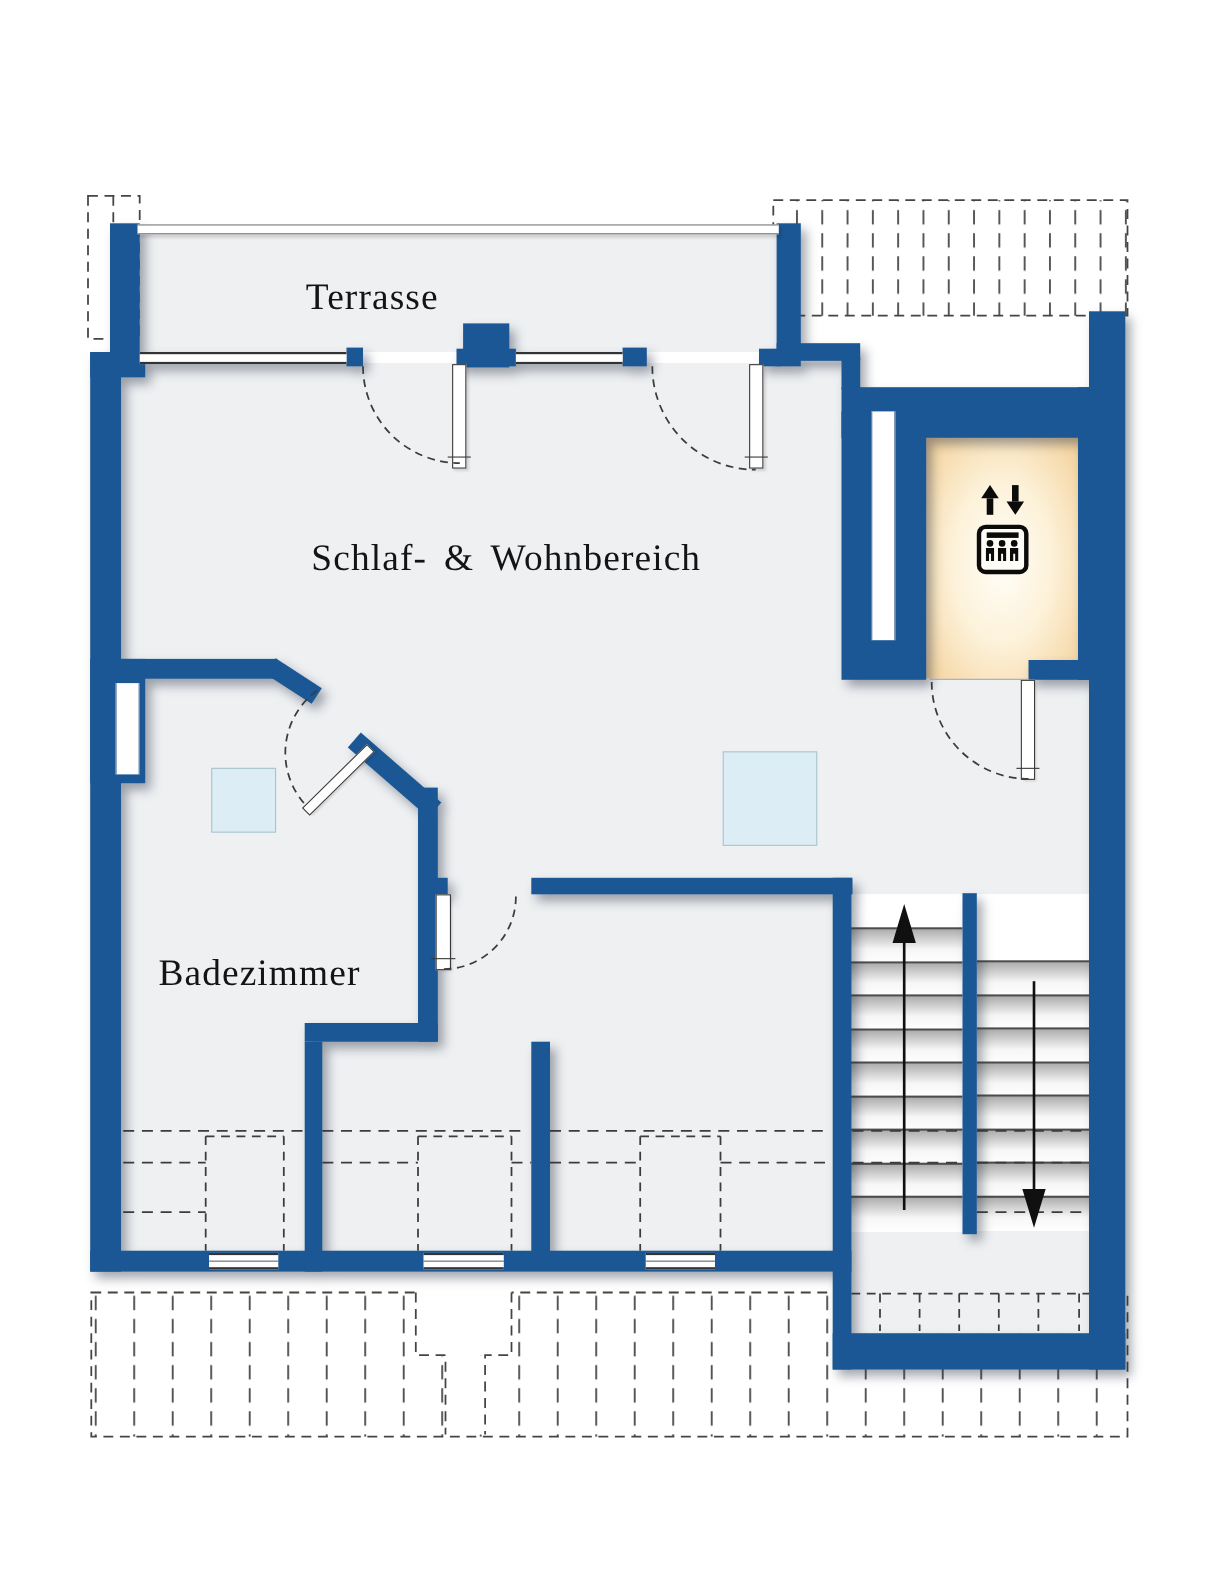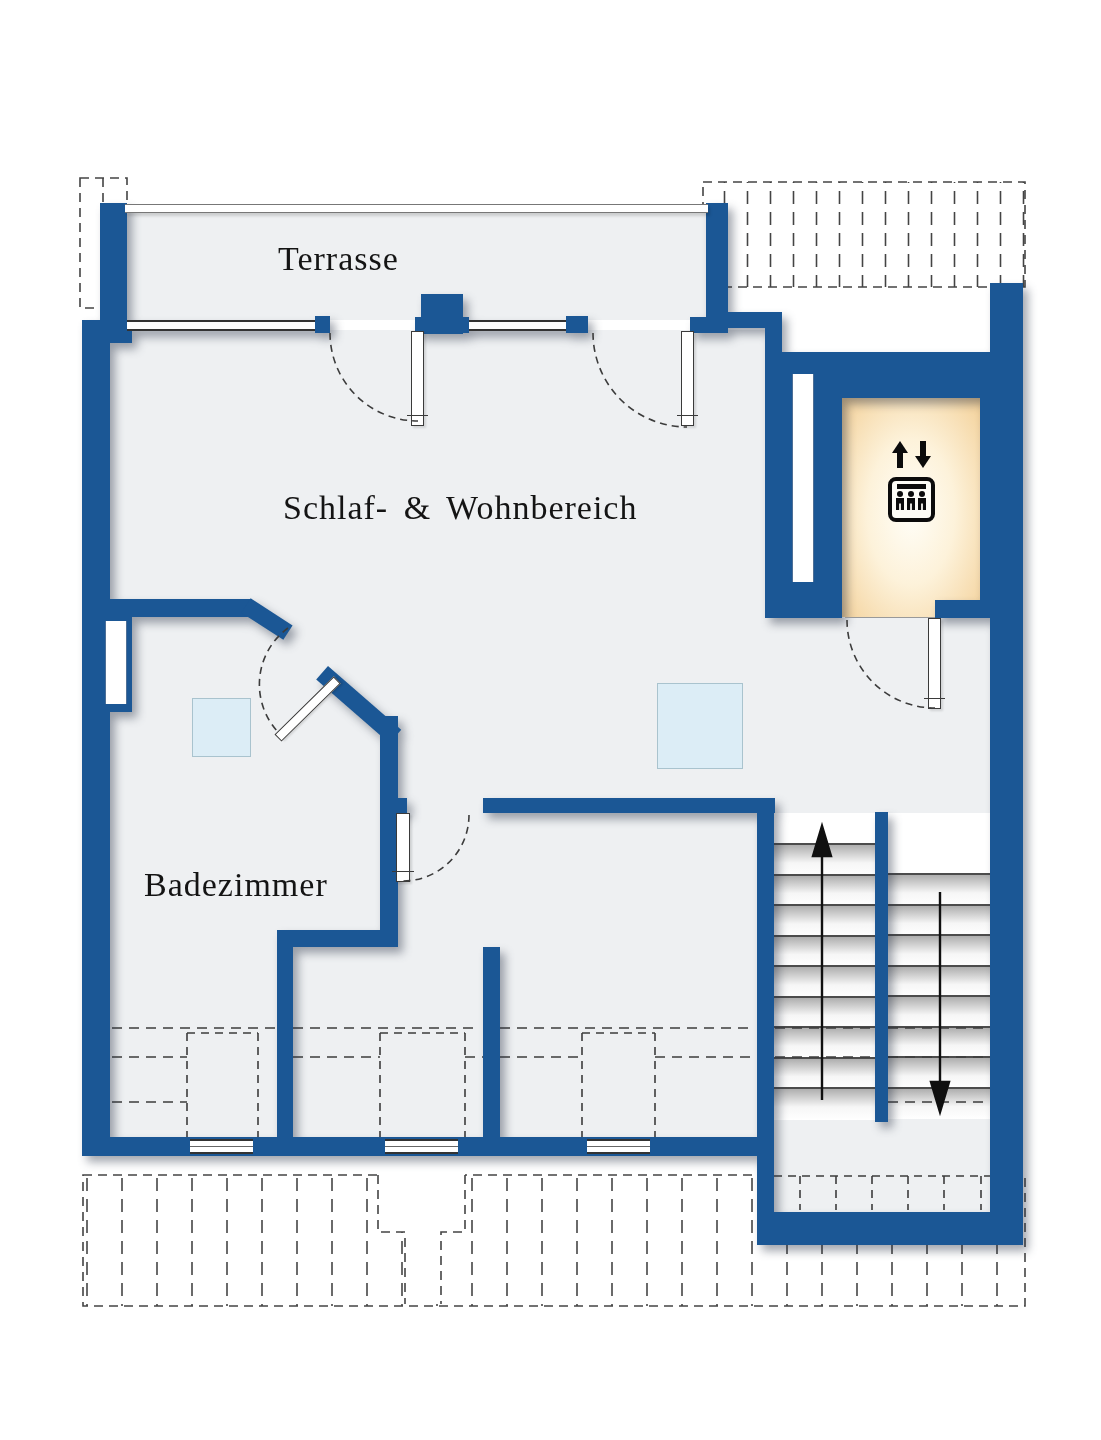--- a/index.html
+++ b/index.html
@@ -237,17 +237,17 @@
             <div class="b"></div>
           </div>
         <div class="p">
             <div class="h"></div>
             <div class="b"></div>
           </div>
       </div>
     </div>
   </div>
 
-  <div class="room-label" style="left:278px;top:240px;">Terrasse</div>
+  <div class="room-label" style="left:278px;top:252px;">Terrasse</div>
   <div class="room-label" style="left:144px;top:866px;">Badezimmer</div>
   <div class="room-label" style="left:283px;top:489px;">Schlaf- &amp; Wohnbereich</div>
 
 </div>
 
 </body></html>

